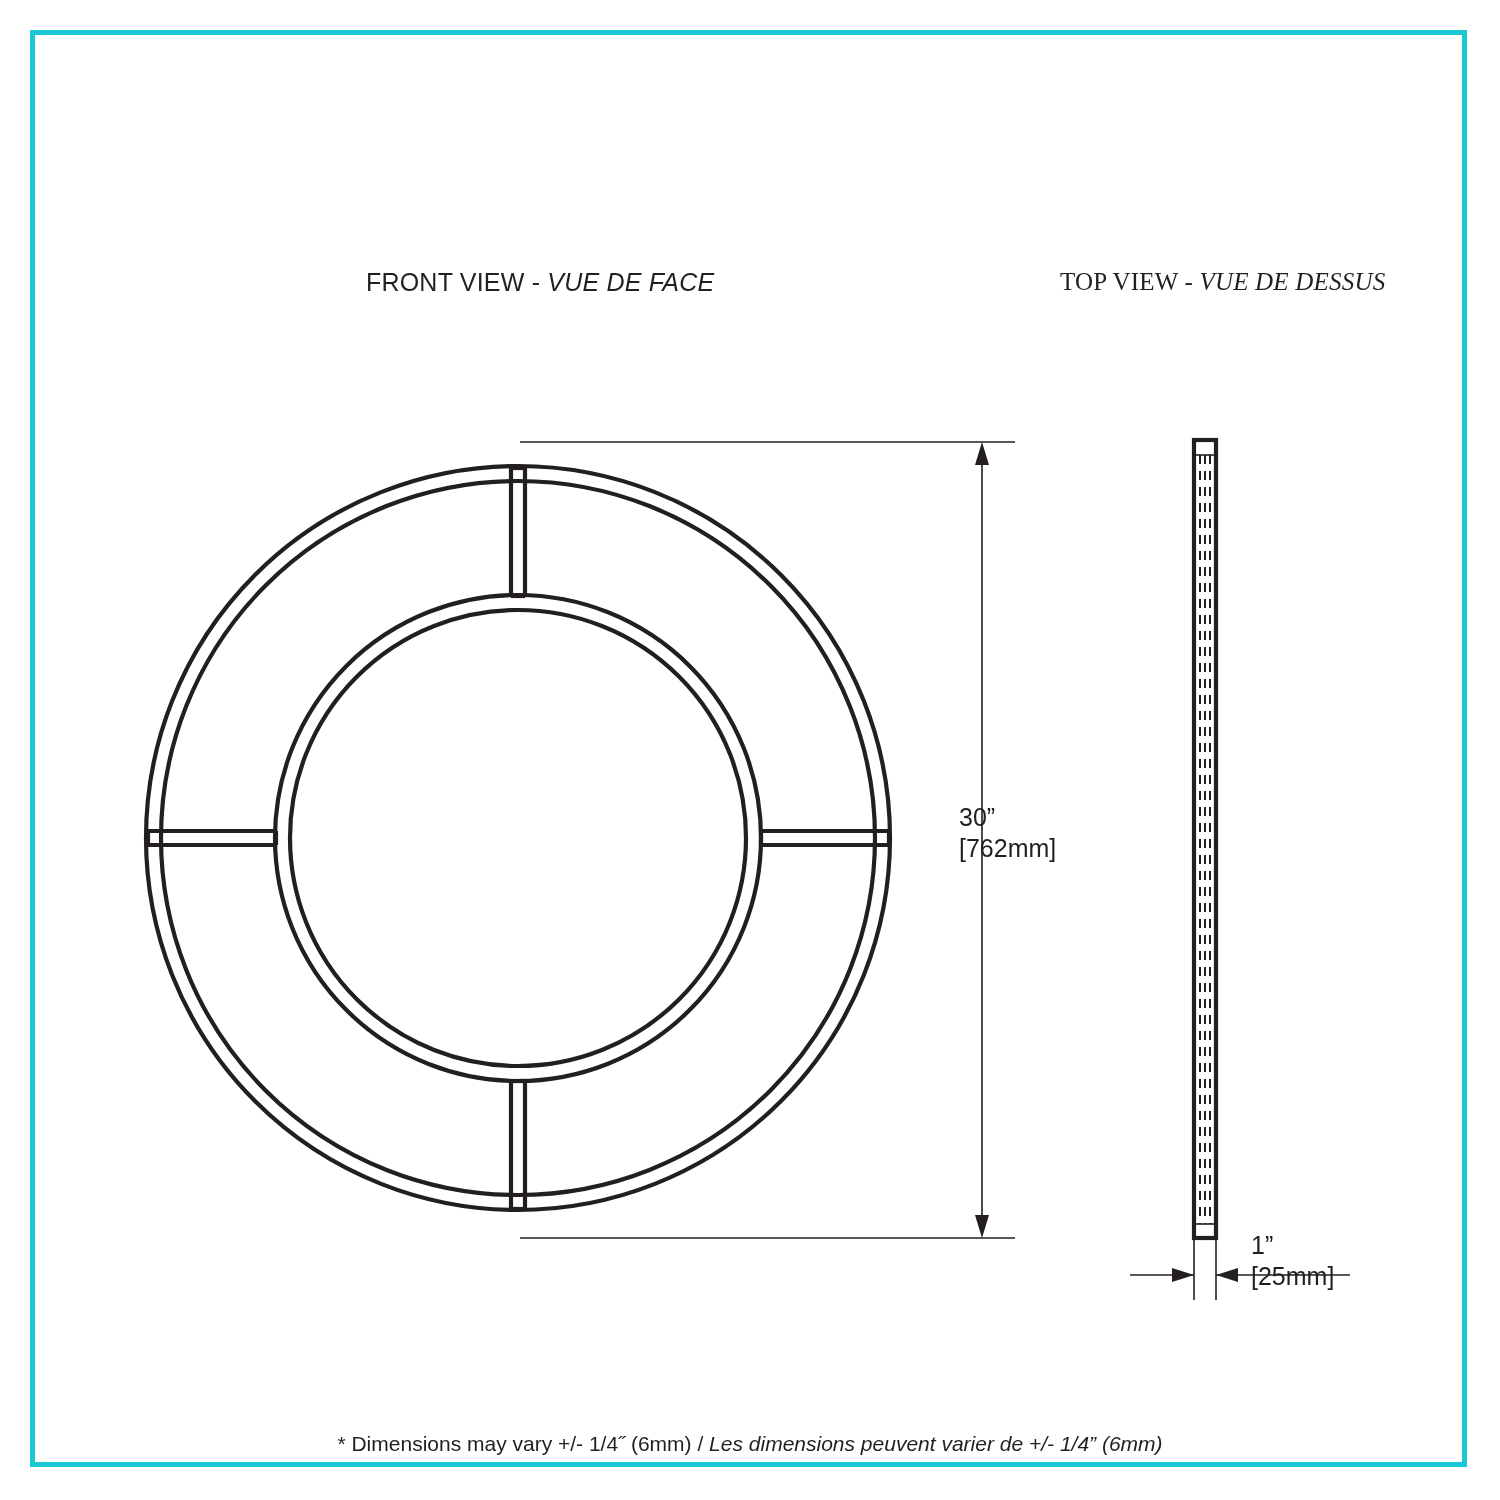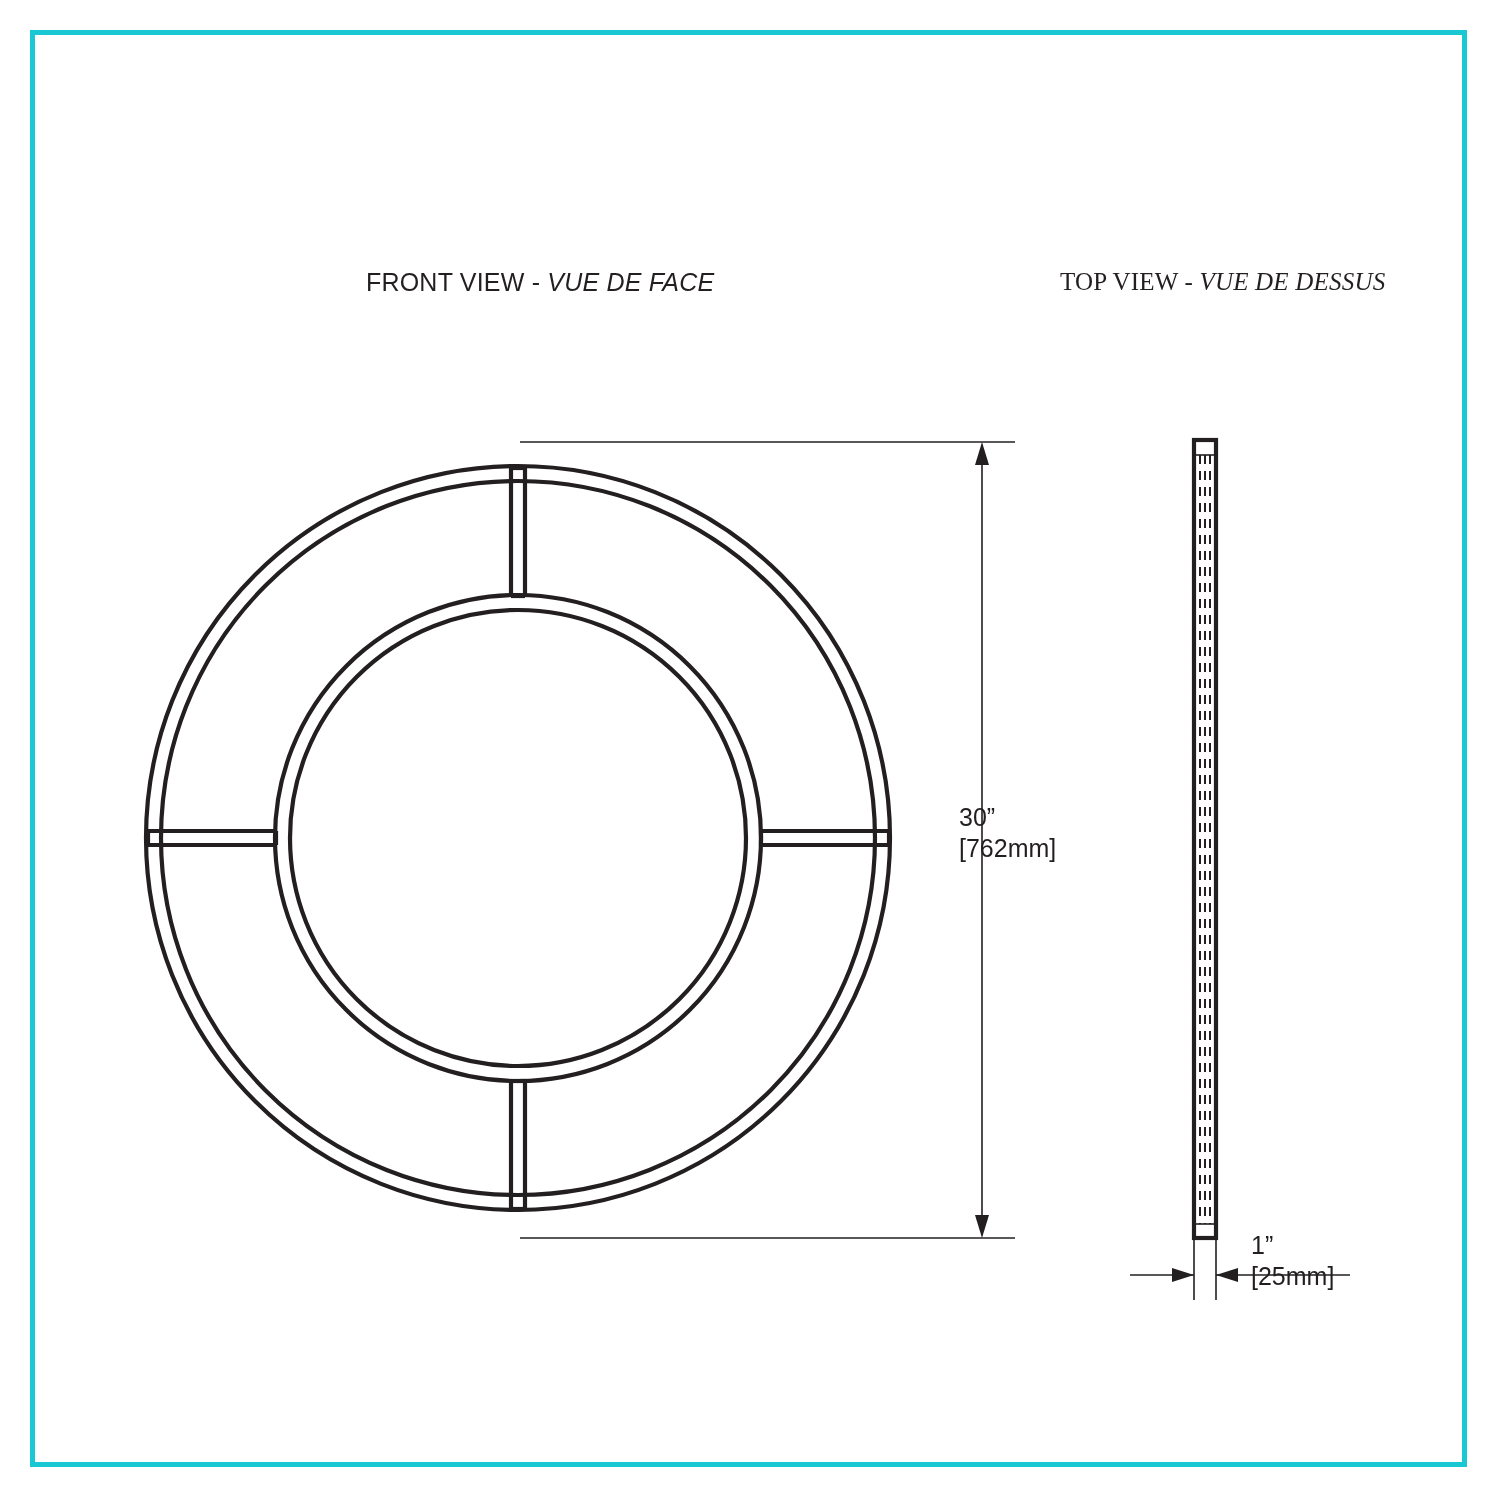--- a/index.html
+++ b/index.html
@@ -151,14 +151,17 @@
   <div class="dim-label" id="dim-height-label">
     <div>30”</div>
     <div>[762mm]</div>
   </div>
 
   <div class="dim-label" id="dim-thickness-label">
     <div>1”</div>
     <div>[25mm]</div>
   </div>
 
+  <div class="footnote">
+    <span>* Dimensions may vary +/- 1/4˝ (6mm) / </span><span class="it">Les dimensions peuvent varier de +/- 1/4” (6mm)</span>
+  </div>
 
 </div>
 
 </body></html>

